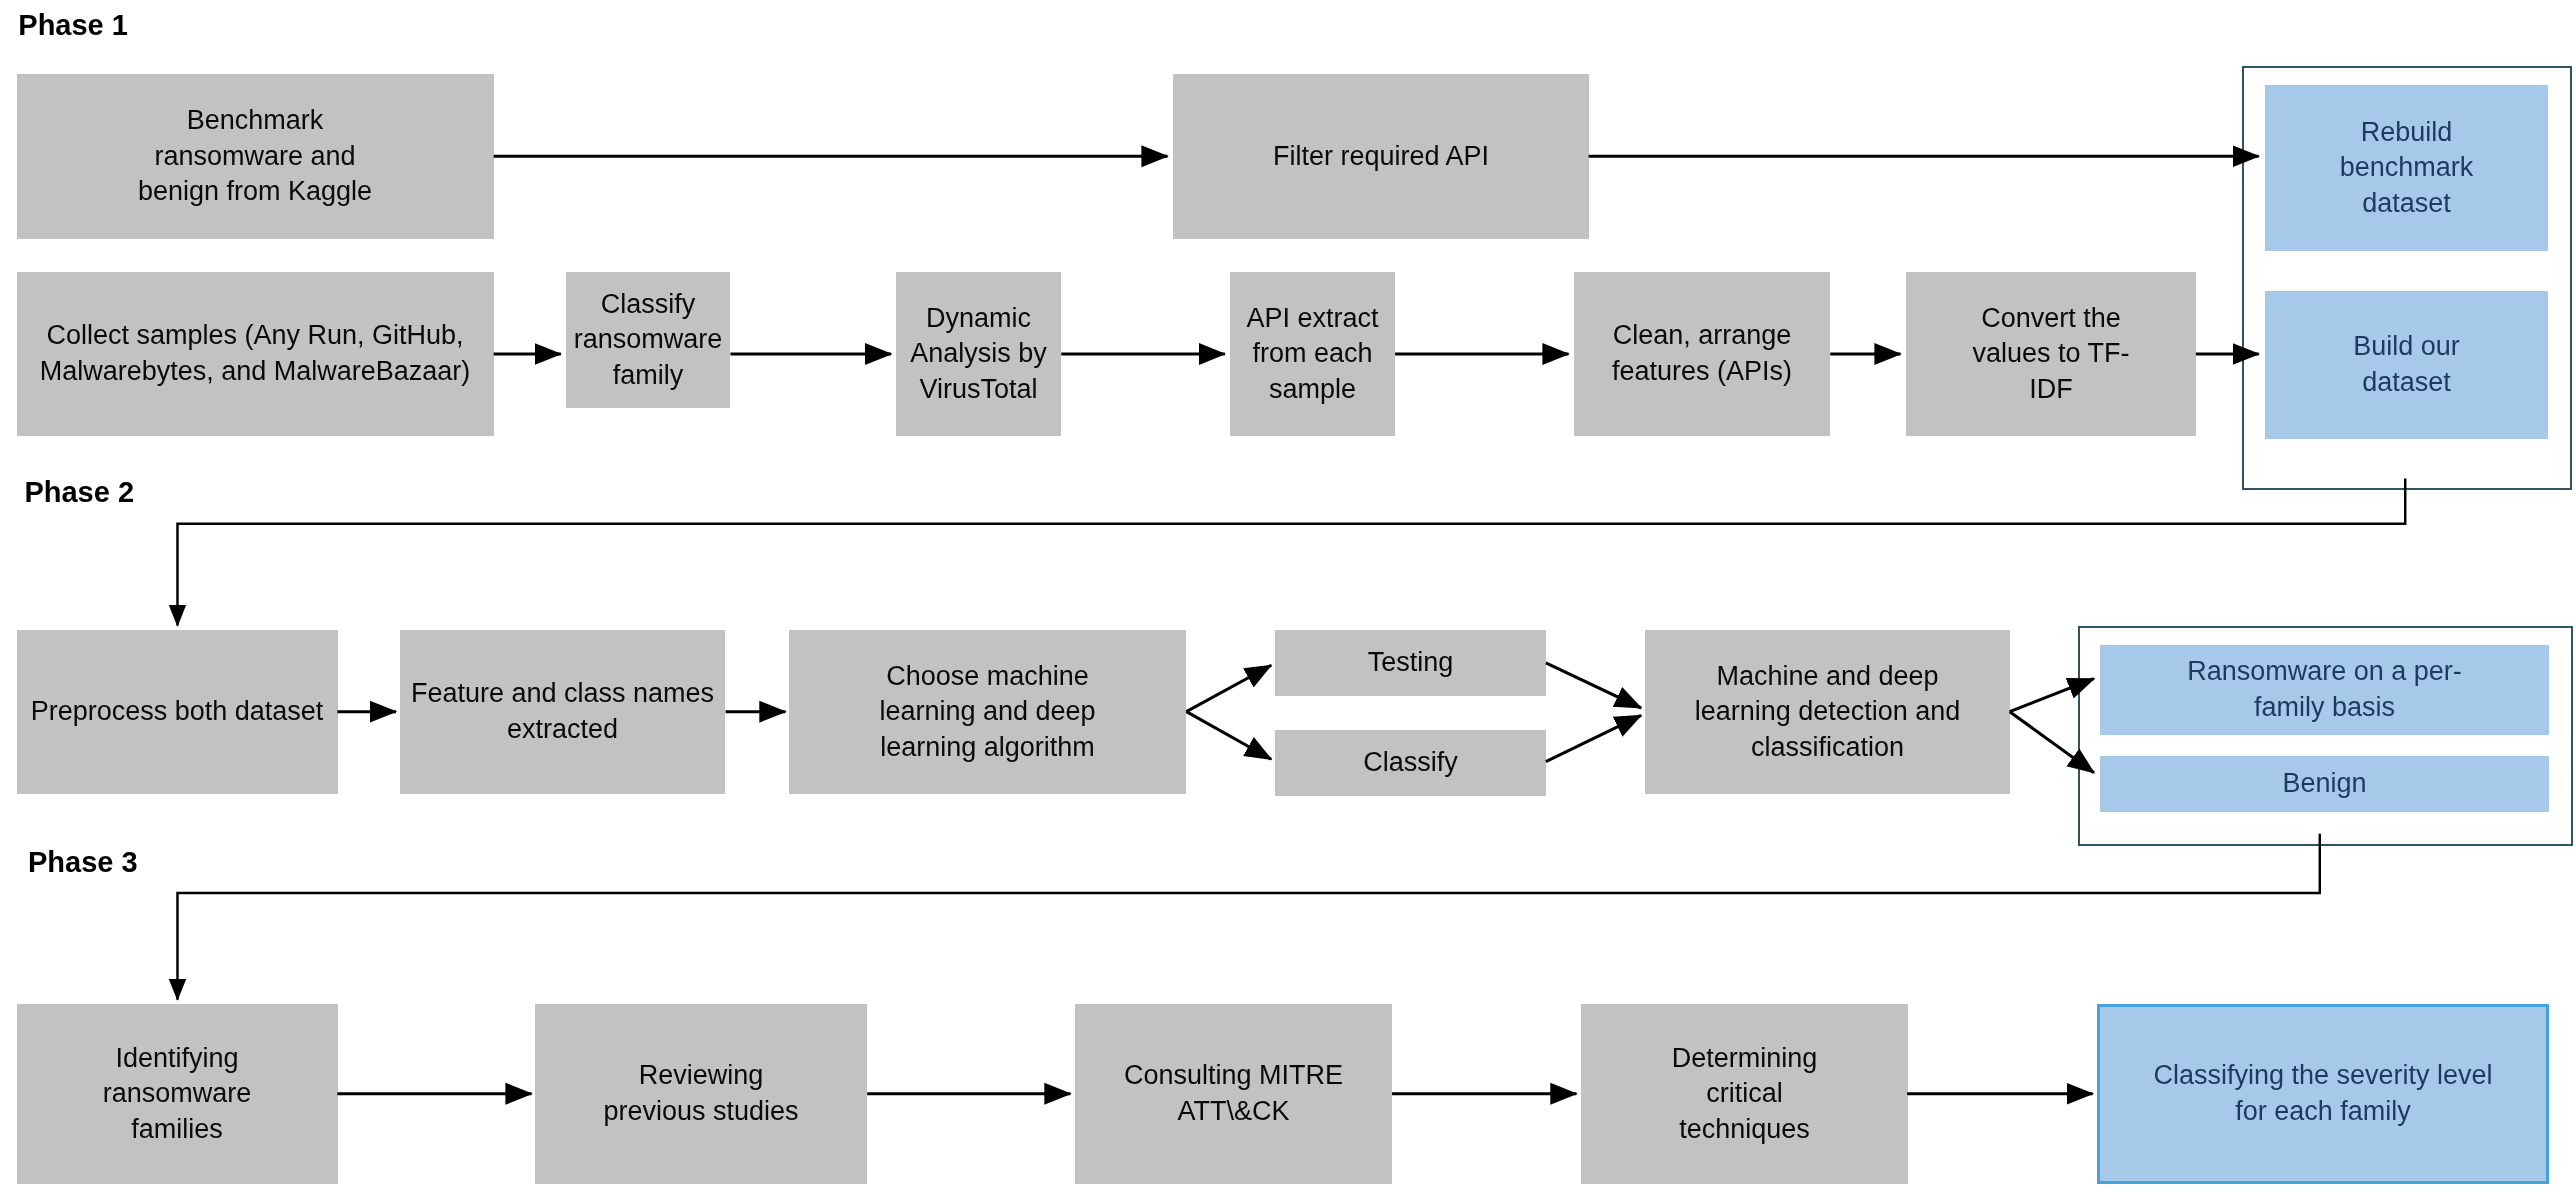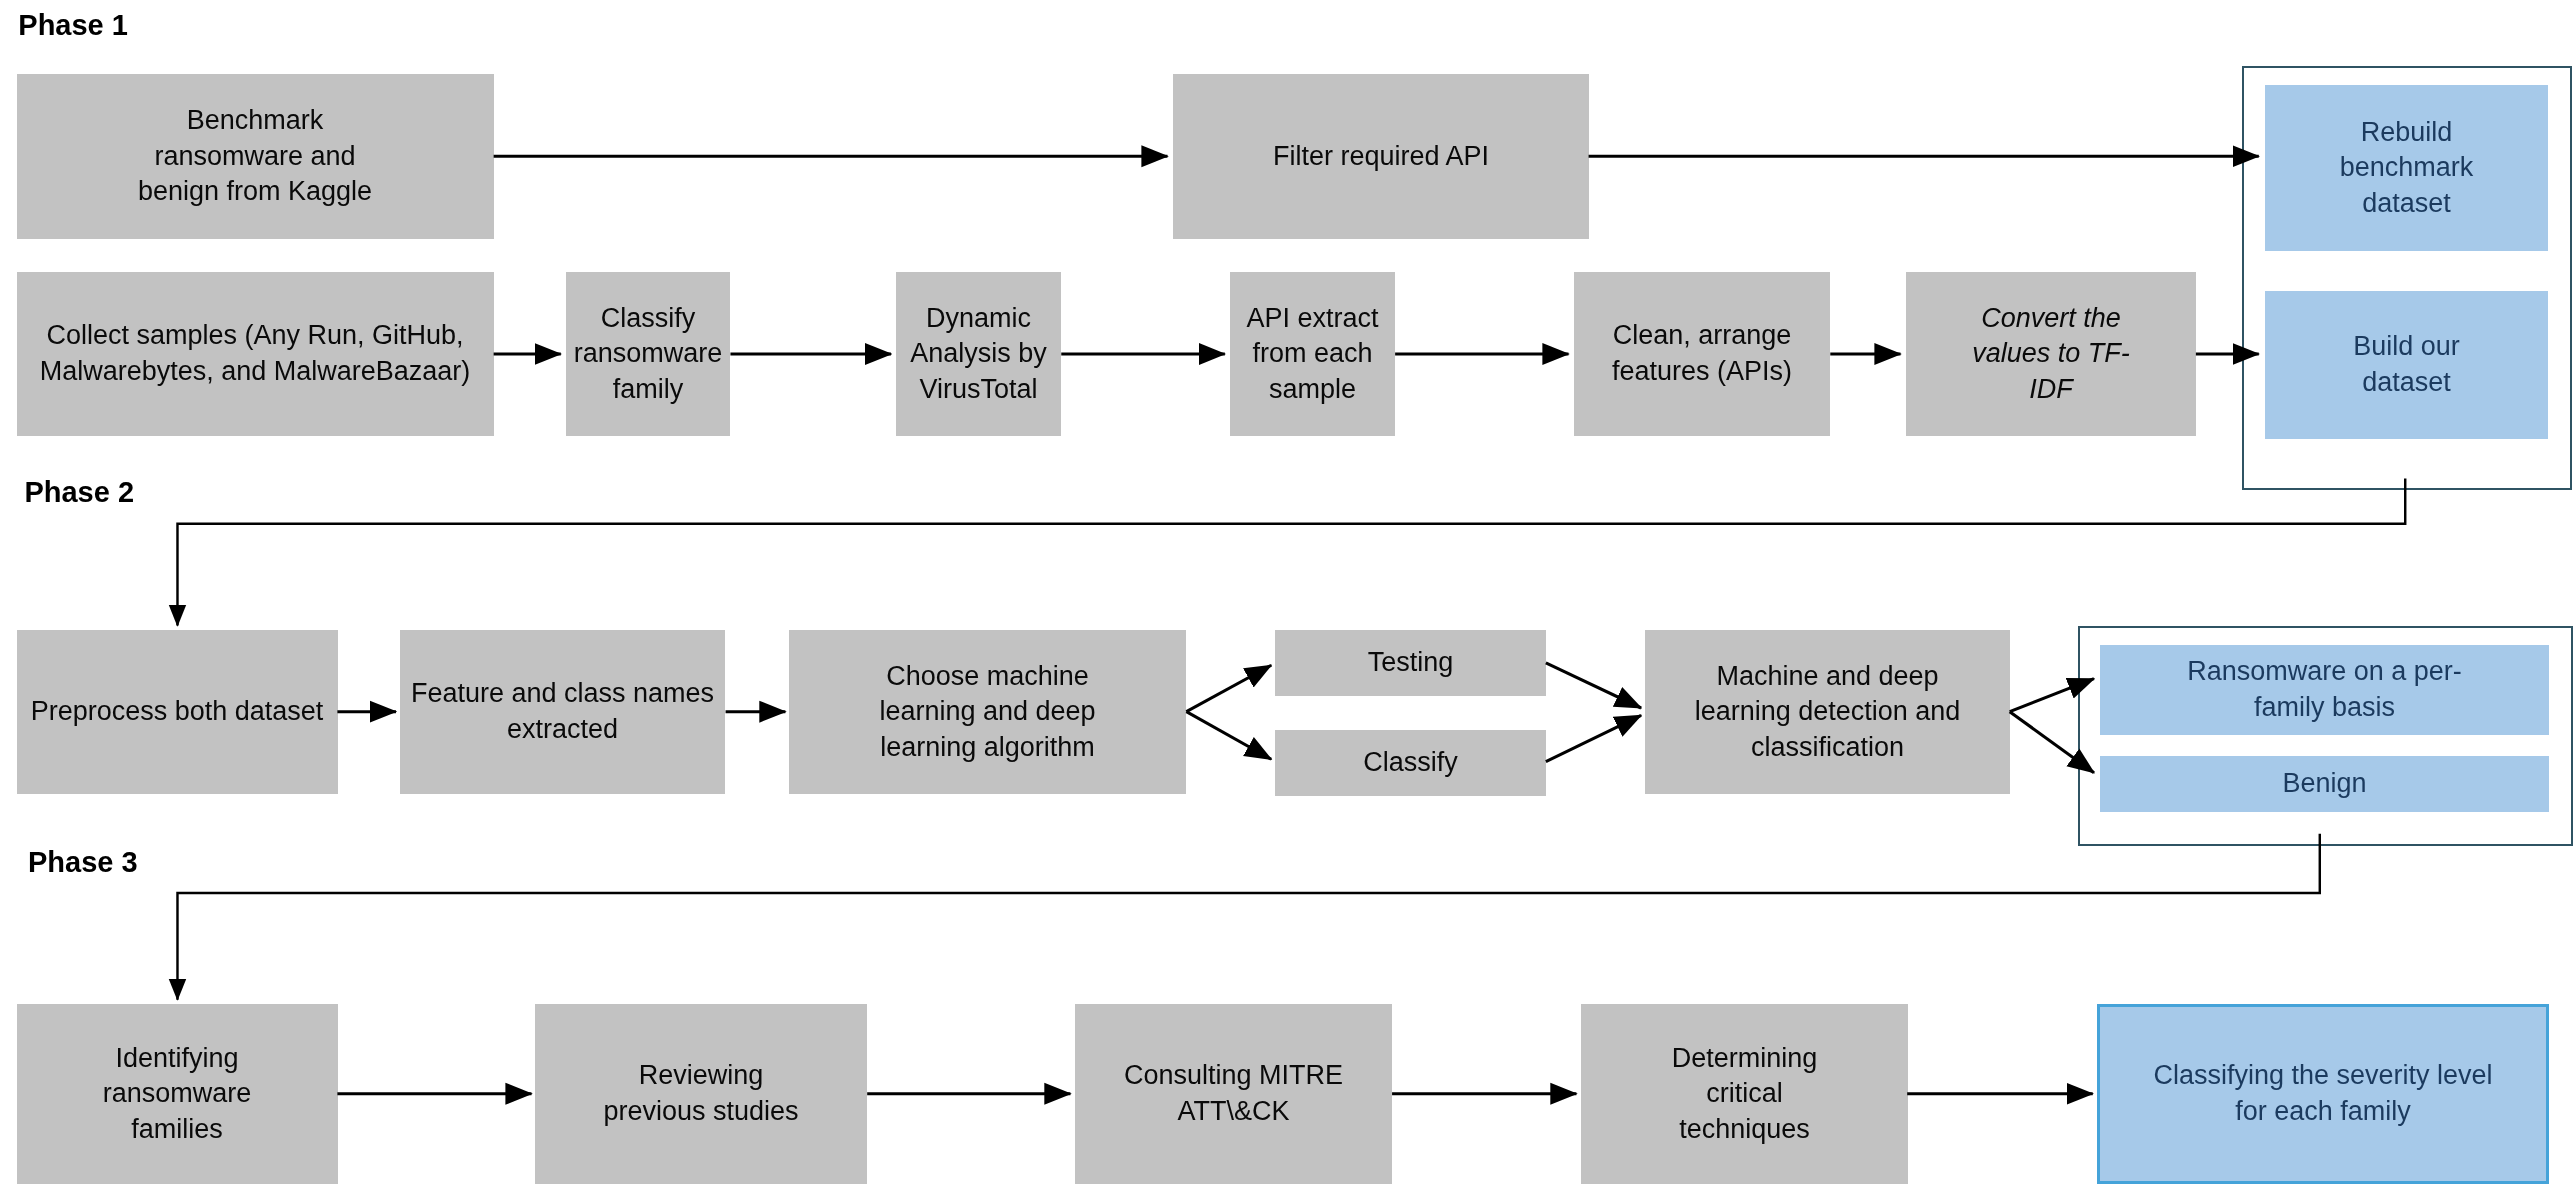--- a/index.html
+++ b/index.html
@@ -24,21 +24,21 @@
   }
   .node.gray{background:var(--box_gray);}
   .node.blue{background:var(--box_blue); color:var(--blue_text);}
   .node span{display:inline-block;}
   .container{
     position:absolute; box-sizing:border-box; background:var(--background);
     border:2.4px solid var(--container_border);
     margin-top:12px;
   }
   .node.final{border:3.1px solid var(--final_border);}
-  .mw270{max-width:165px;font-style:italic;} .mw280{max-width:171px;} .mw300{max-width:183px;}
+  .mw270{max-width:165px;} .mw280{max-width:171px;} .mw300{max-width:183px;}
   .mw380{max-width:232px;} .mw420{max-width:256px;} .mw440{max-width:269px;}
   .mw470{max-width:287px;} .mw480{max-width:293px;} .mw560{max-width:342px;}
   svg.connectors{position:absolute; left:0; top:0; width:2576px; height:1192px; pointer-events:none;}
   svg.connectors line, svg.connectors path{stroke:var(--line); stroke-width:5; fill:none;}
   svg.connectors path.elbow{stroke-width:4;}
   #arr path{fill:var(--line); stroke:none;}
 </style>
 </head>
 <body>
 
@@ -60,21 +60,21 @@
       <span class="mw280">Rebuild benchmark dataset</span>
     </div>
     <div class="node blue" style="left:21px;top:223px;width:283px;height:148px">
       <span class="mw280">Build our dataset</span>
     </div>
   </div>
 
   <div class="node gray" style="left:16.5px;top:272px;width:477px;height:164px">
     <span>Collect samples (Any Run, GitHub, Malwarebytes, and MalwareBazaar)</span>
   </div>
-  <div class="node gray" style="left:566px;top:272px;width:164px;height:164px">
+  <div class="node gray" style="left:566px;top:272px;width:164px;height:136px">
     <span>Classify ransomware family</span>
   </div>
   <div class="node gray" style="left:896px;top:272px;width:165px;height:164px">
     <span>Dynamic Analysis by VirusTotal</span>
   </div>
   <div class="node gray" style="left:1230px;top:272px;width:165px;height:164px">
     <span>API extract from each sample</span>
   </div>
   <div class="node gray" style="left:1574px;top:272px;width:256px;height:164px">
     <span>Clean, arrange features (APIs)</span>

